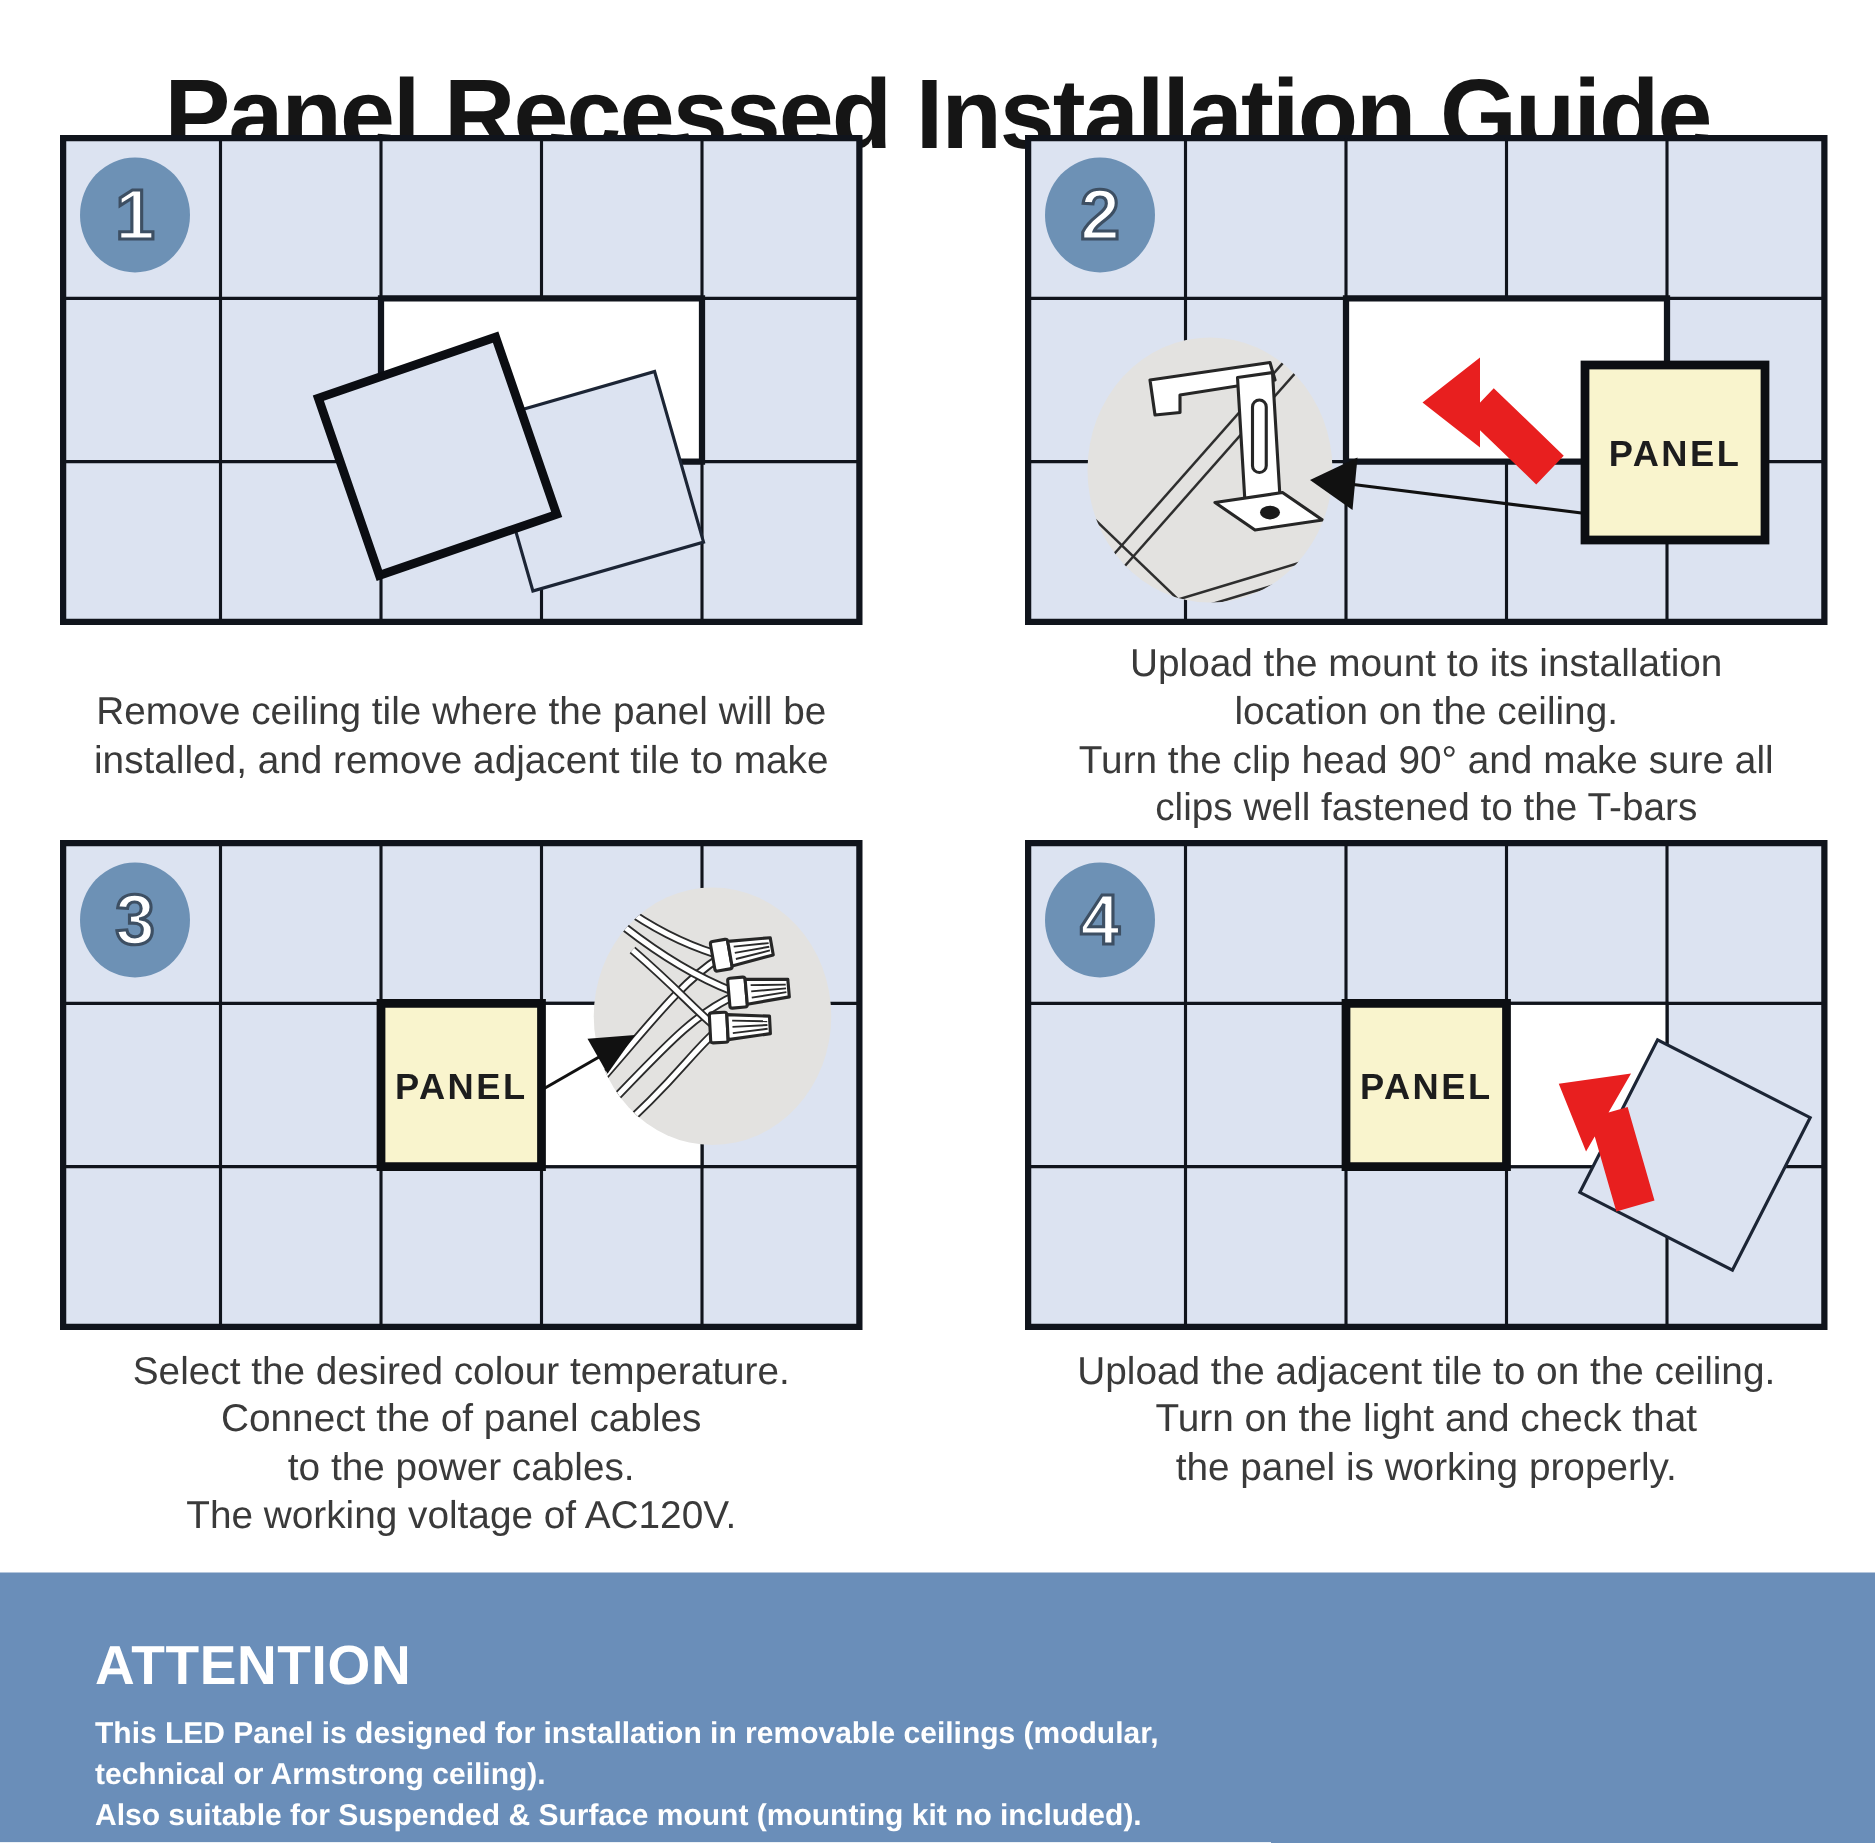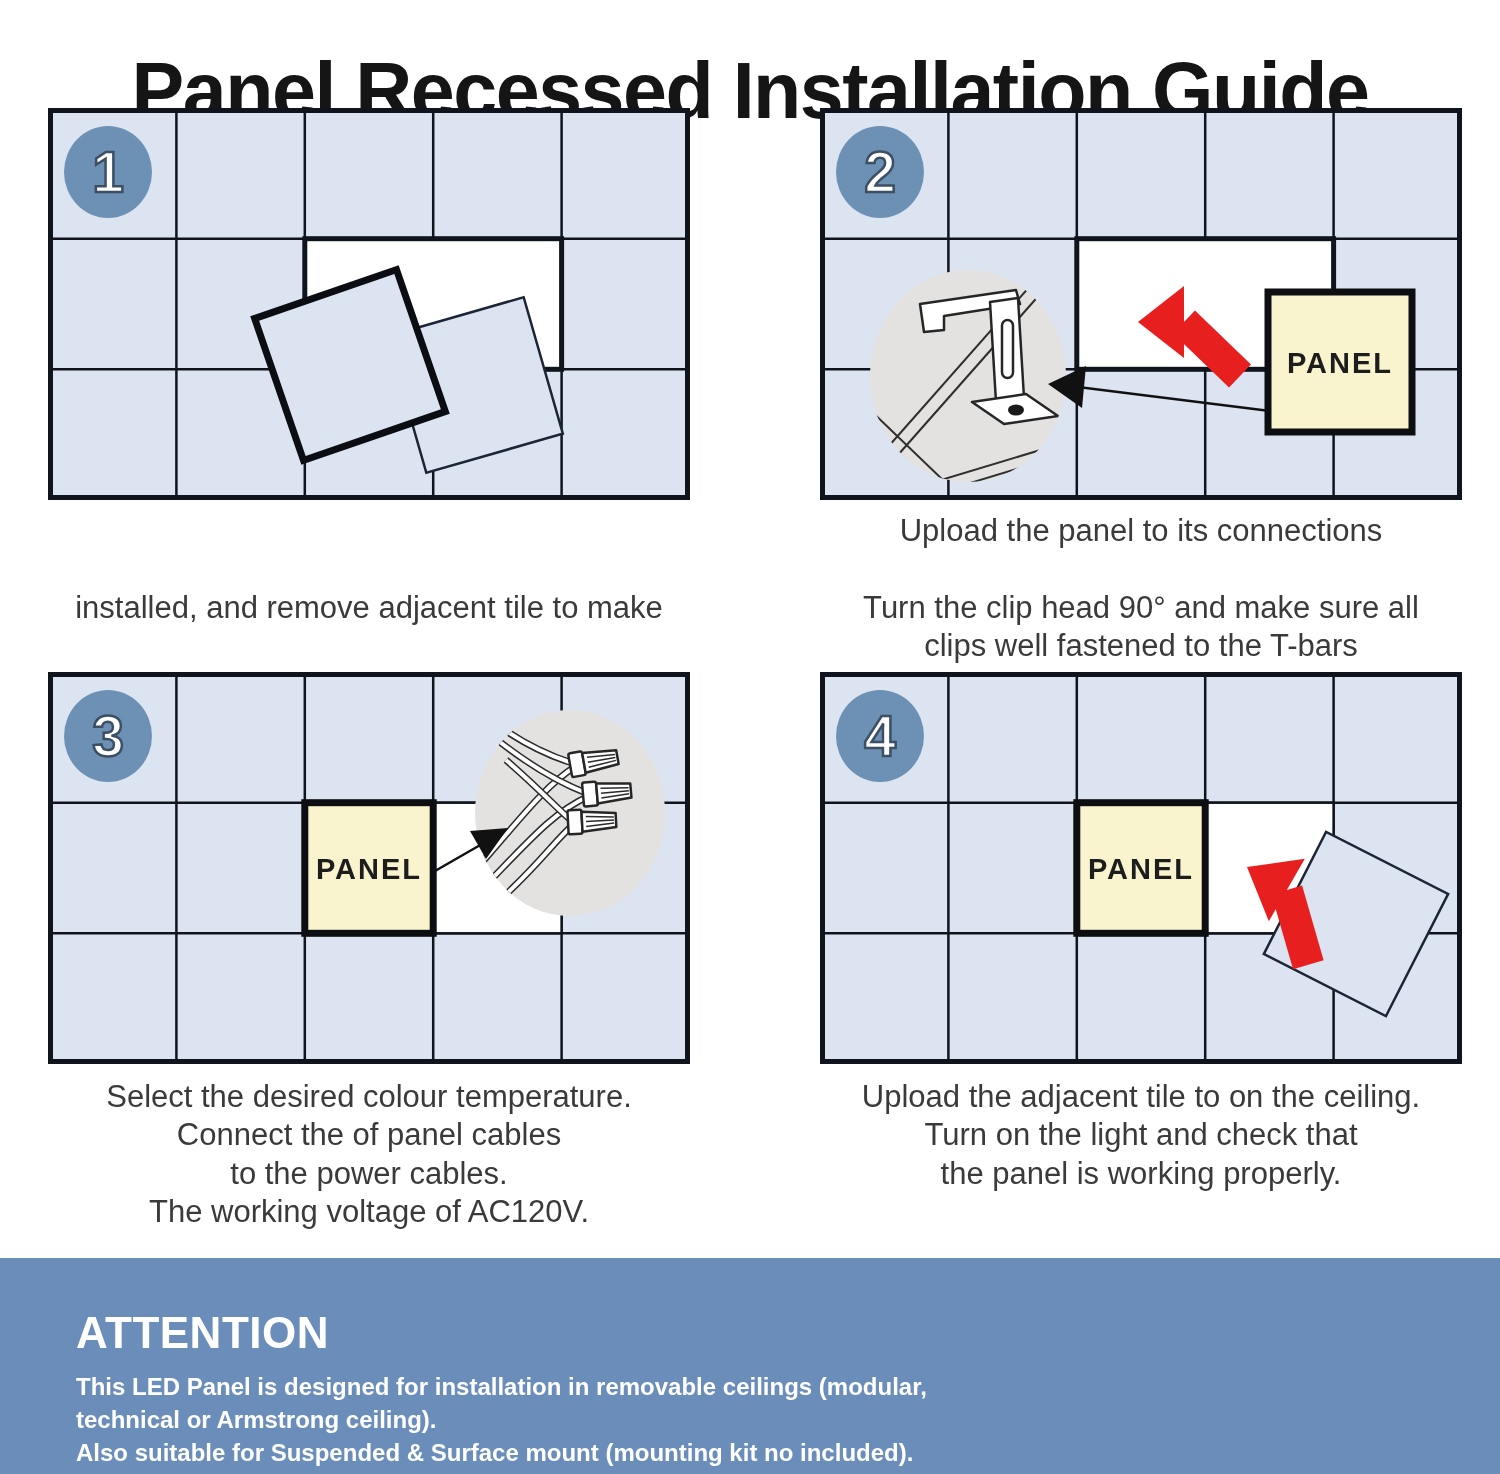--- a/index.html
+++ b/index.html
@@ -201,27 +201,27 @@
       <g>
         <rect x="256.8" y="130.7" width="128.4" height="130.6" class="panel-rect"></rect>
         <text x="321" y="207" class="panel-label">PANEL</text>
       </g>
     </svg>
     <div class="badge">4</div>
   </div>
 
   <p class="caption" id="c1">
     <br>
-    <br>
+    <span>Remove ceiling tile where the panel will be</span><br>
     <span>installed, and remove adjacent tile to make</span><br>
   </p>
 
   <p class="caption" id="c2">
-    <span>Upload the panel to its connections</span><br>
-    <br>
+    <span>Upload the mount to its installation</span><br>
+    <span>location on the ceiling.</span><br>
     <span>Turn the clip head 90° and make sure all</span><br>
     <span>clips well fastened to the T-bars</span>
   </p>
 
   <p class="caption" id="c3">
     <span>Select the desired colour temperature.</span><br>
     <span>Connect the of panel cables</span><br>
     <span>to the power cables.</span><br>
     <span>The working voltage of AC120V.</span>
   </p>

